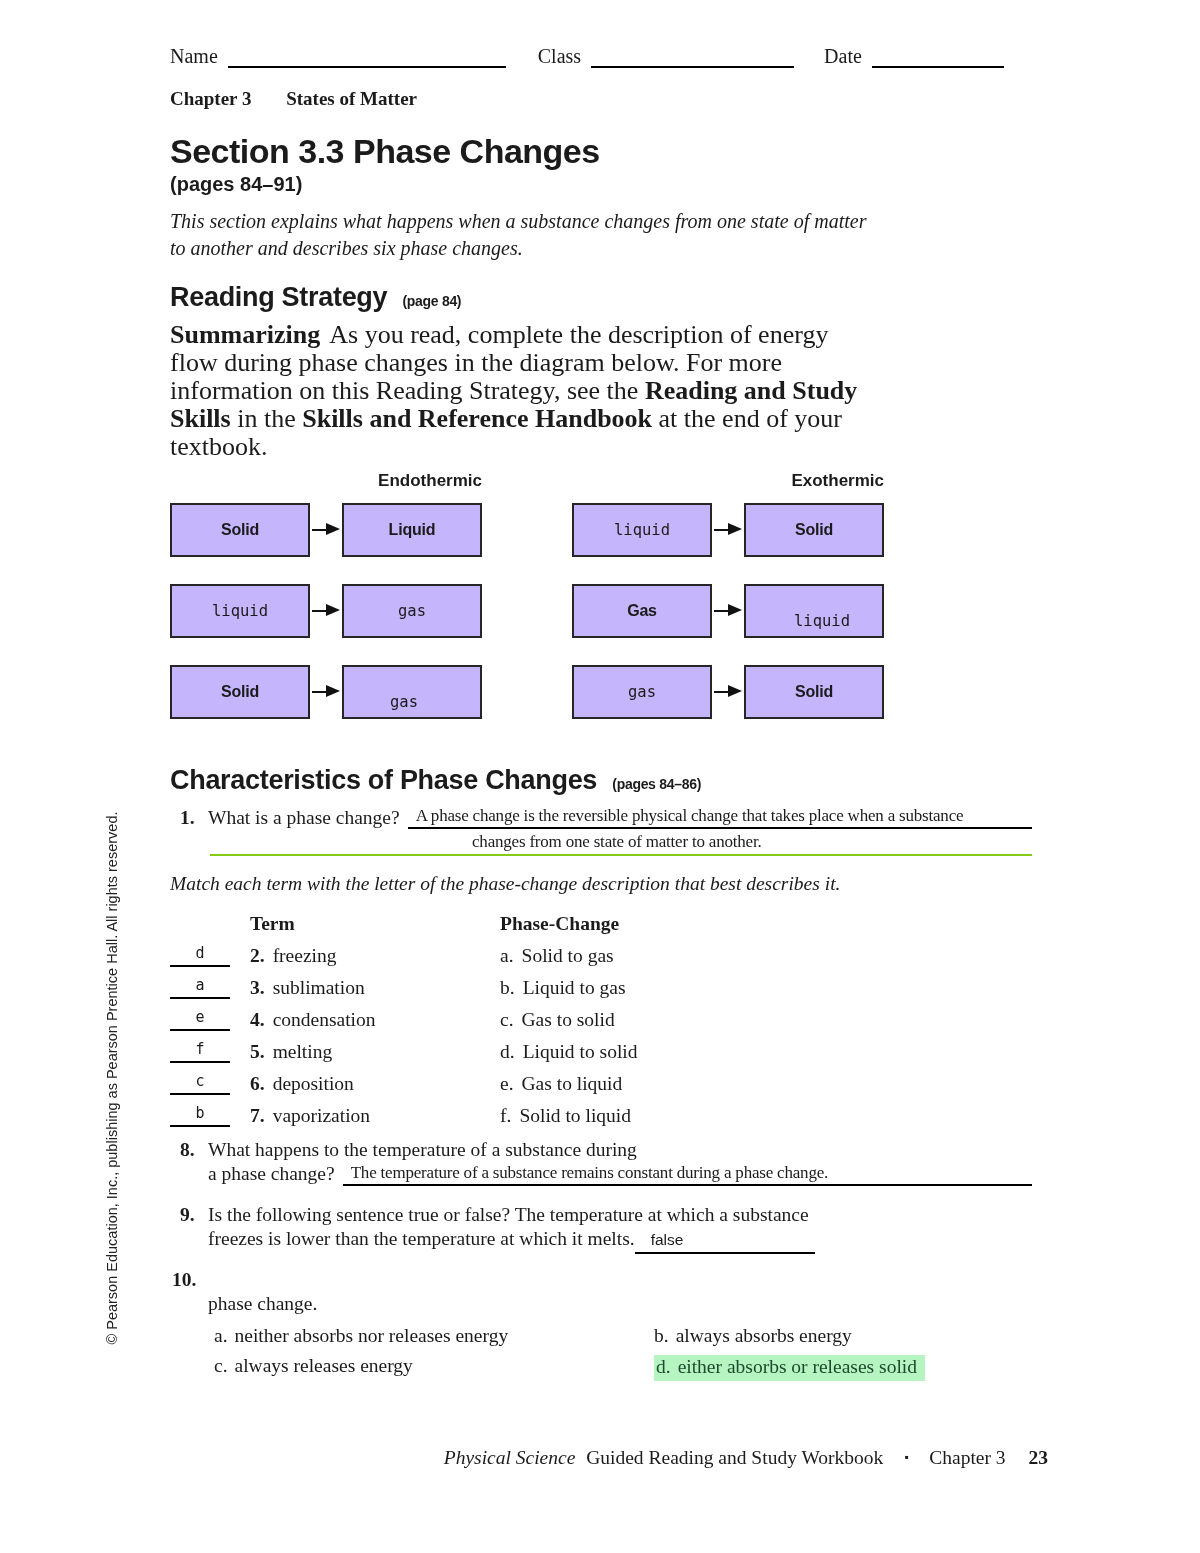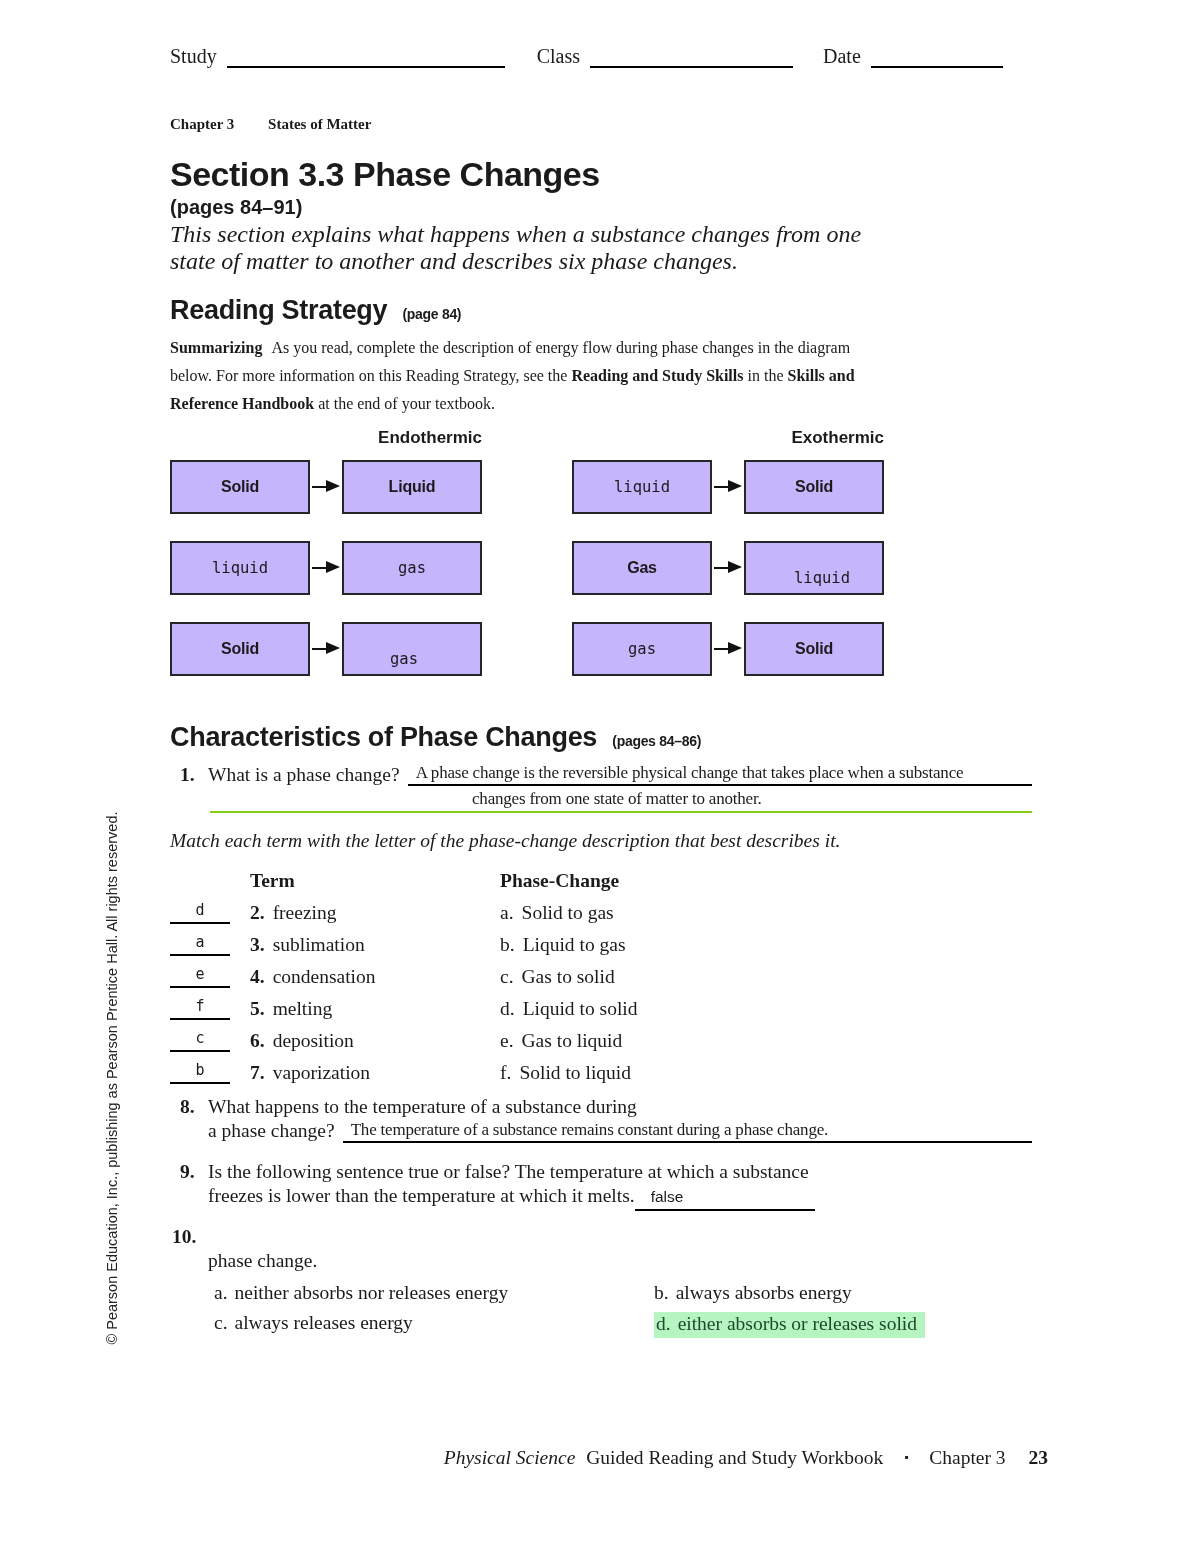--- a/index.html
+++ b/index.html
@@ -17,34 +17,34 @@
 
   
   .topline { display:flex; align-items:flex-end; font-size:20px; height:26px; }
   .topline .lbl { margin-right:10px; white-space:nowrap; }
   .blank { border-bottom:2px solid #000; height:24px; display:inline-block; }
   .b-name { width:278px; margin-right:32px; }
   .b-class { width:203px; margin-right:30px; }
   .b-date { width:132px; }
 
   
-  .chapterline { margin-top:48px; font-size:15px; font-weight:700; }
+  .chapterline { margin-top:20px; font-size:19px; font-weight:700; }
   .chapterline .ch-title { margin-left:30px; }
 
   
   .h1 { margin-top:22px; font-family:"Liberation Sans", sans-serif; font-weight:700;
         font-size:34px; letter-spacing:-0.5px; }
   .pagesref { font-family:"Liberation Sans", sans-serif; font-weight:700; font-size:20px; margin-top:2px; }
-  .intro { margin-top:2px; font-style:italic; font-size:24px; line-height:27px; max-width:705px; }
+  .intro { margin-top:12px; font-style:italic; font-size:20px; line-height:27px; max-width:705px; }
 
   
   .h2 { margin-top:20px; font-family:"Liberation Sans", sans-serif; font-weight:700;
         font-size:27px; letter-spacing:-0.3px; }
   .h2 .h2ref { font-size:14px; margin-left:8px; }
-  .rspara { margin-top:8px; font-size:16px; line-height:28px; max-width:712px; }
+  .rspara { margin-top:8px; font-size:26px; line-height:28px; max-width:712px; }
   .rspara b { font-weight:700; }
   .leadin { margin-right:9px; }
 
   
   .diagram { margin-top:10px; }
   .dtitles { display:flex; gap:90px; font-family:"Liberation Sans", sans-serif;
              font-weight:700; font-size:17px; }
   .dtitles .dt { width:312px; text-align:right; }
   .dcols { display:flex; gap:90px; margin-top:12px; }
   .dcol { width:312px; display:flex; flex-direction:column; gap:27px; }
@@ -112,21 +112,21 @@
 </head>
 <body>
 
 <div class="page">
 
   <div class="copyright">© Pearson Education, Inc., publishing as Pearson Prentice Hall. All rights reserved.</div>
 
   <div class="content">
 
     <div class="topline">
-      <span class="lbl">Study</span>
+      <span class="lbl">Name</span>
       <span class="blank b-name"></span>
       <span class="lbl">Class</span>
       <span class="blank b-class"></span>
       <span class="lbl">Date</span>
       <span class="blank b-date"></span>
     </div>
 
     <div class="chapterline">
       <span>Chapter 3</span>
       <span class="ch-title">States of Matter</span>

